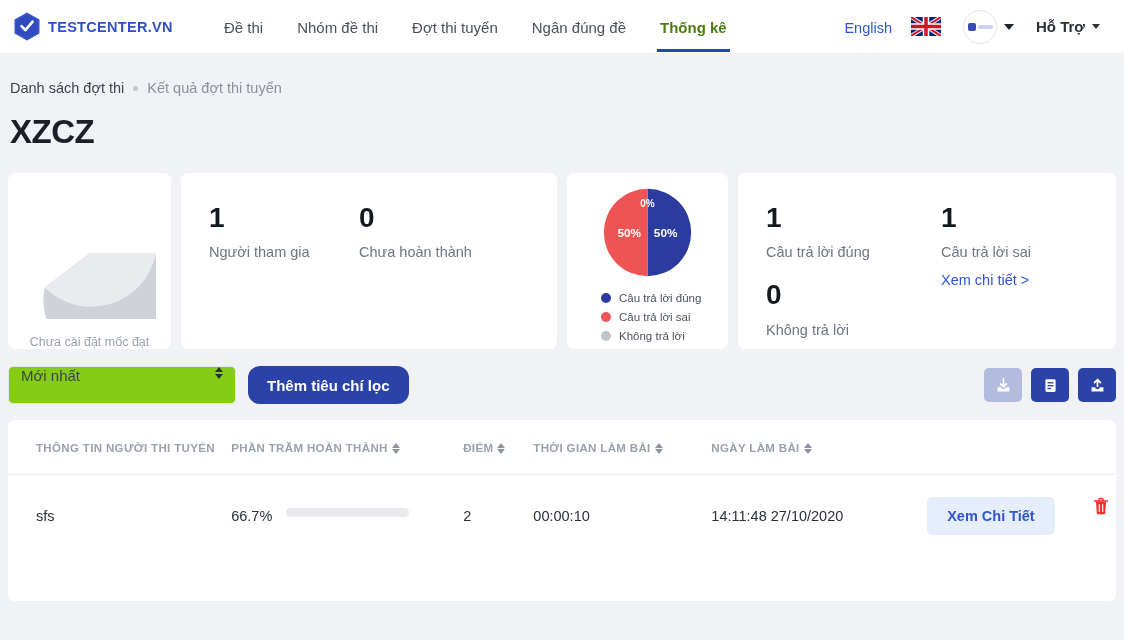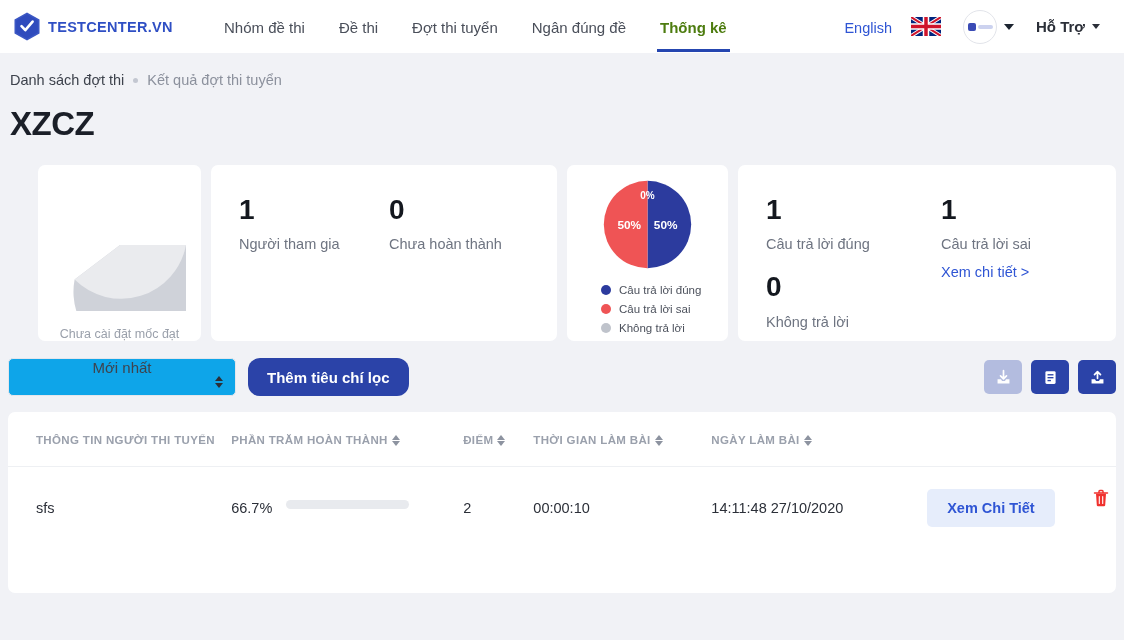--- a/index.html
+++ b/index.html
@@ -49,60 +49,60 @@
     overflow: hidden;
   }
   .avatar-dot { width: 8px; height: 8px; border-radius: 2px; background: #3a4bb5; }
   .avatar-bar { width: 15px; height: 4px; border-radius: 2px; background: #ccd2ef; }
   .caret { width: 0; height: 0; border-left: 5px solid transparent; border-right: 5px solid transparent; border-top: 6px solid #1c2430; }
   .support { display: flex; align-items: center; gap: 7px; cursor: pointer; }
   .support-label { font-size: 15px; color: #2b2f38; font-weight: bold; }
   .caret-sm { width: 0; height: 0; border-left: 4px solid transparent; border-right: 4px solid transparent; border-top: 5px solid #2b2f38; }
 
   
-  .page { padding: 0 8px; }
+  .page { padding: 8px 8px; }
   .breadcrumb {
     display: flex; align-items: center; gap: 9px;
     padding: 19px 2px 0 2px; font-size: 14.5px;
   }
   .crumb { color: #3d424c; cursor: pointer; }
   .crumb-sep { width: 5px; height: 5px; border-radius: 50%; background: #c3c7d1; }
   .crumb-current { color: #8c919d; }
   .page-title {
     font-size: 33px; font-weight: bold; letter-spacing: -.5px;
     color: #1b1f28; padding: 17px 2px 0 2px;
   }
 
   
   .cards { display: flex; gap: 10px; margin-top: 22px; align-items: stretch; }
   .card { background: #fff; border-radius: 7px; }
-  .card-pie-placeholder { width: 163px; flex: none; padding-top: 14px; text-align: center; margin-left: 30px; }
+  .card-pie-placeholder { width: 163px; flex: none; padding-top: 14px; text-align: center; }
   .pie-gray { margin: 0 auto; }
   .pie-caption { font-size: 12.5px; color: #9aa0ab; margin-top: 12px; }
   .card-counts { flex: 1 1 0; padding: 30px 0 0 28px; display: flex; }
   .count-col { width: 150px; }
   .count-col.wide { width: 175px; }
   .count-num { font-size: 28px; font-weight: bold; color: #14181f; line-height: 1.05; }
   .count-label { font-size: 14.5px; color: #6e7481; margin-top: 12px; }
   .count-link { font-size: 14.5px; color: #2f55d4; margin-top: 12px; cursor: pointer; }
   .count-block2 { margin-top: 20px; }
   .card-pie-answers { width: 161px; flex: none; padding-top: 14px; }
   .pie-answers-wrap { display: flex; justify-content: center; }
   .legend { margin-top: 14px; padding-left: 34px; }
   .legend-row { display: flex; align-items: center; gap: 8px; margin-bottom: 7px; }
   .legend-dot { width: 10px; height: 10px; border-radius: 50%; flex: none; }
   .legend-label { font-size: 11.5px; color: #4c515c; white-space: nowrap; }
   .card-answers { flex: 1 1 0; padding: 30px 0 0 28px; display: flex; }
 
   
   .filter-row { display: flex; align-items: center; margin-top: 17px; }
   .select-box {
-    width: 228px; height: 38px; background: #0ea5e9; border: 1px solid #e4e6ec;
-    border-radius: 5px; display: flex; align-items: center;
-    padding: 0 12px; cursor: pointer; flex-direction: column;
+    width: 228px; height: 38px; background: #84cc16; border: 1px solid #e4e6ec;
+    border-radius: 5px; display: flex; align-items: flex-start;
+    padding: 0 12px; cursor: pointer;
   }
   .select-value { font-size: 15px; color: #3e434d; }
   .select-arrows {
     margin-left: auto; display: flex; flex-direction: column; gap: 2px; align-items: center;
   }
   .arrow-up { width: 0; height: 0; border-left: 4px solid transparent; border-right: 4px solid transparent; border-bottom: 5px solid #2b2f38; }
   .arrow-down { width: 0; height: 0; border-left: 4px solid transparent; border-right: 4px solid transparent; border-top: 5px solid #2b2f38; }
   .btn-filter {
     margin-left: 12px; height: 38px; background: #2b43a8; color: #fff;
     font-size: 15px; font-weight: bold; border: none; border-radius: 12px;
@@ -157,22 +157,22 @@
   <div class="brand">
     <svg class="brand-mark" viewBox="0 0 26 29">
       <polygon points="13,0.5 25.5,7.5 25.5,21.5 13,28.5 0.5,21.5 0.5,7.5" fill="#3b57c4"></polygon>
       <polygon points="13,2.3 23.8,8.4 23.8,20.6 13,26.7 2.2,20.6 2.2,8.4" fill="#2f4bbd"></polygon>
       <path d="M7.5 14.2 L11.3 18.2 L18.6 9.6" stroke="#ffffff" stroke-width="2.6" fill="none" stroke-linecap="round" stroke-linejoin="round"></path>
     </svg>
     <span class="brand-text">TESTCENTER.VN</span>
   </div>
 
   <div class="nav-links">
+    <div class="nav-link">Đề thi</div>
     <div class="nav-link">Nhóm đề thi</div>
-    <div class="nav-link">Đề thi</div>
     <div class="nav-link">Đợt thi tuyển</div>
     <div class="nav-link">Ngân đúng đề</div>
     <div class="nav-link active">Thống kê</div>
   </div>
 
   <div class="nav-right">
 
     <div class="lang">
       <span class="lang-label">English</span>
       <svg class="flag" viewBox="0 0 60 38">

